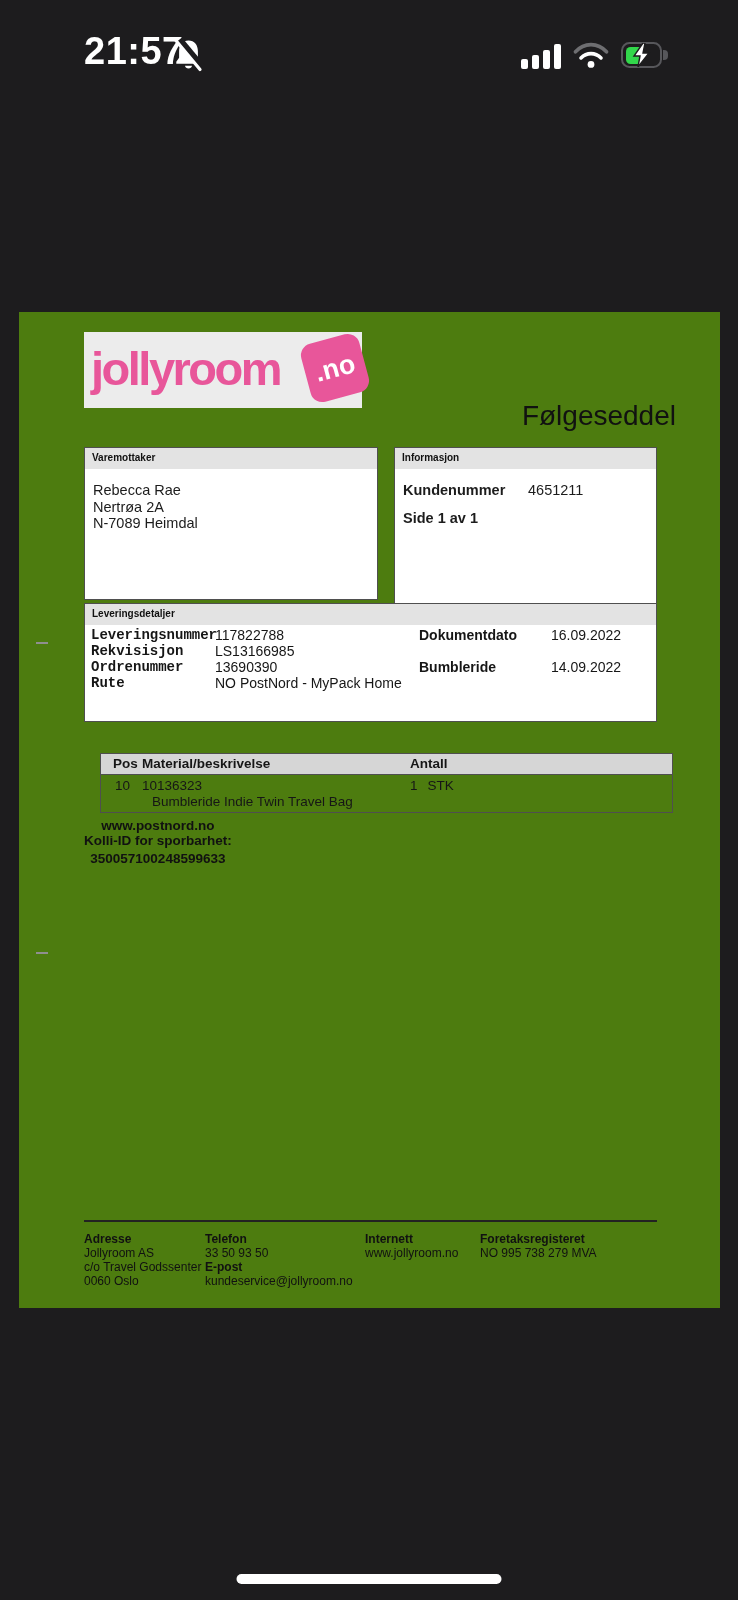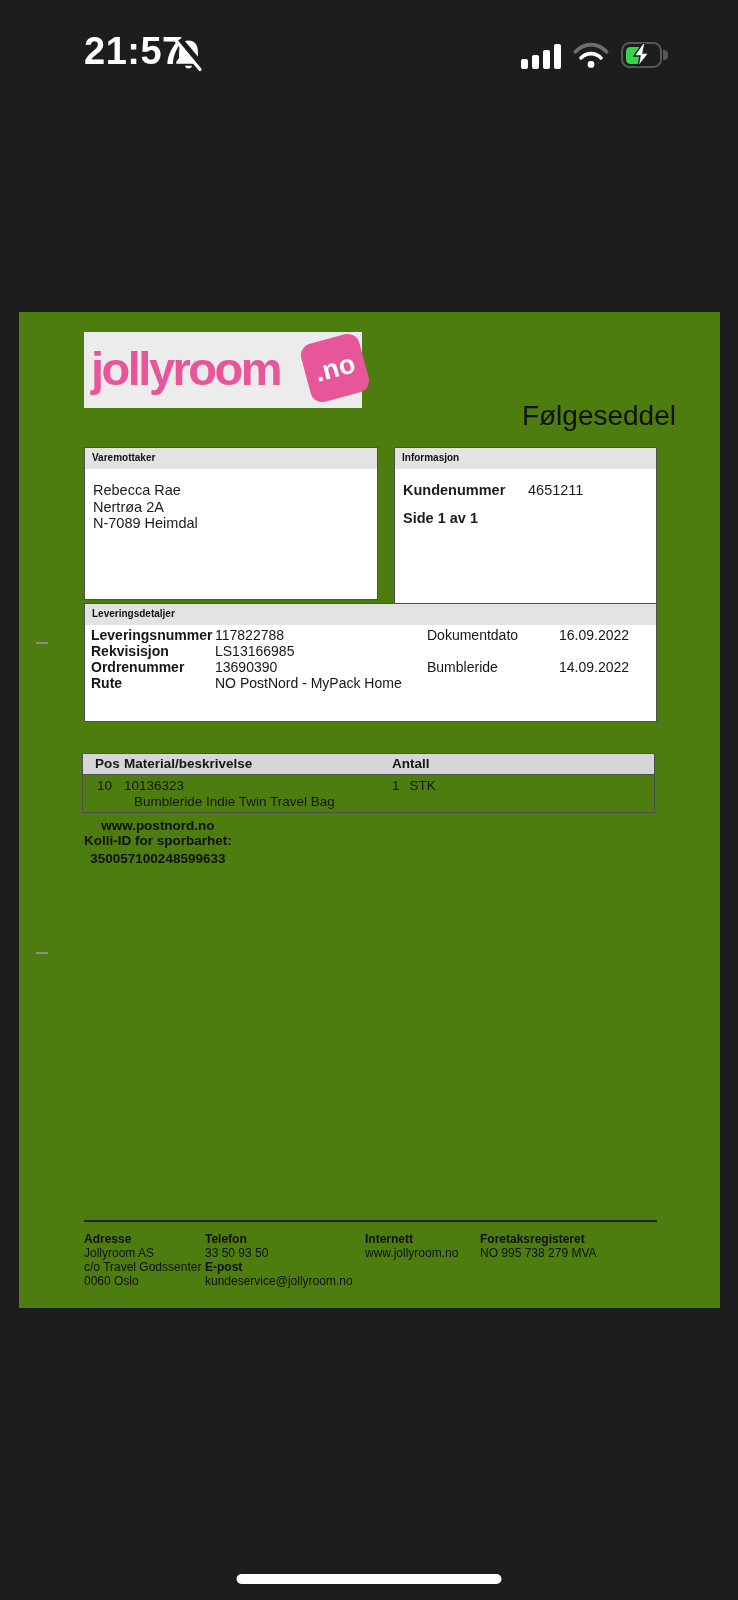--- a/index.html
+++ b/index.html
@@ -71,27 +71,27 @@
   .box2 { left:375px; top:135px; width:263px; height:185px; }
   .box-body { padding:13px 8px 0; font-size:14.5px; line-height:16.5px; color:#1c1c1c; }
   .kv { display:flex; }
   .kv .k { width:125px; }
   .bold { font-weight:700; }
   .page-info { margin-top:11px; }
 
   .delivery { left:65px; top:291px; width:573px; height:119px; }
   .delivery-body { padding:3px 6px 0; }
   .drow { display:flex; font-size:14px; line-height:15.9px; }
-  .drow .c1 { width:124px; font-weight:700; }
+  .drow .c1 { width:124px; font-weight:700;font-family:Liberation Mono, monospace; }
   .drow .c2 { width:204px; }
-  .drow .c3 { width:132px; font-weight:400;margin-left:8px; }
+  .drow .c3 { width:132px; font-weight:700; }
   .drow .c4 { flex:1; }
 
   .items-table {
-    position:absolute; left:63px; top:441px; width:573px;
+    position:absolute; left:81px; top:441px; width:573px;
     border:1px solid #4f4f4f; box-sizing:border-box; font-size:13.5px;
   }
   .thead {
     display:flex; background:#d6d6d6; border-bottom:1px solid #4f4f4f;
     font-weight:700; padding:2px 0 3px;
   }
   .cpos { width:41px; padding-left:12px; box-sizing:border-box; }
   .cmat { flex:1; }
   .cqty { width:262px; }
   .trow { display:flex; padding-top:3px; }

